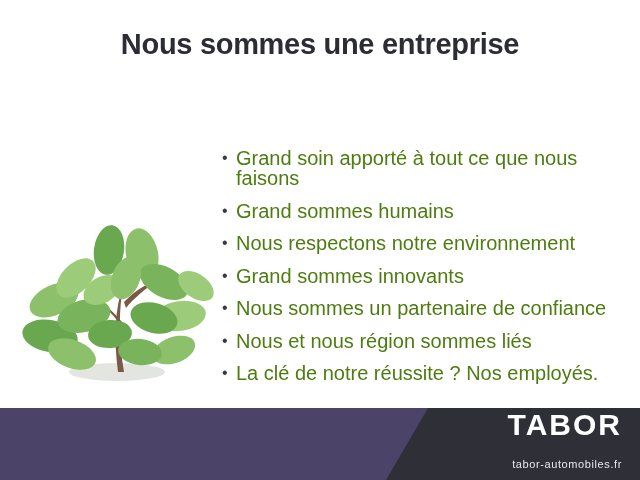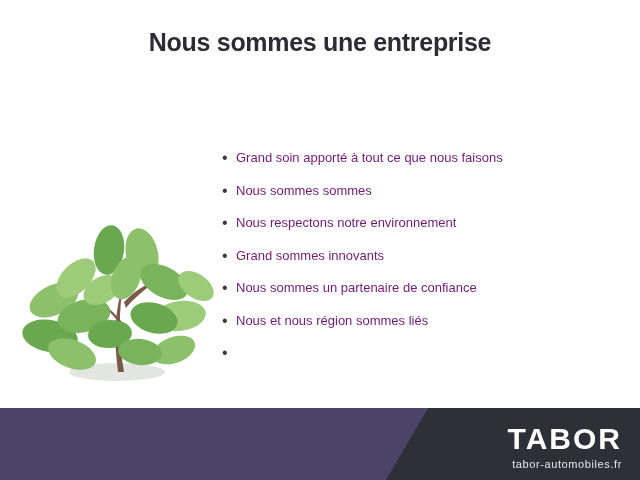--- a/index.html
+++ b/index.html
@@ -21,21 +21,21 @@
     overflow: hidden;
   }
 
   
   .heading {
     position: absolute;
     top: 26px;
     left: 0;
     width: 640px;
     text-align: center;
-    font-size: 25px;
+    font-size: 29px;
     font-weight: bold;
     line-height: 1.28;
     color: #2c2c35;
     letter-spacing: -0.3px;
   }
   .heading .line2 {
     display: block;
   }
   .heading .accent {
     color: #6aa84f;
@@ -68,23 +68,23 @@
   }
   .bullet-dot {
     width: 14px;
     flex: 0 0 14px;
     color: #3a3a44;
     font-size: 16px;
     line-height: 20px;
     text-align: left;
   }
   .bullet-text {
-    font-size: 13px;
+    font-size: 20px;
     line-height: 20px;
-    color: #701a75;
+    color: #4d7c0f;
   }
 
   
   .banner {
     position: absolute;
     left: 0;
     bottom: 0;
     width: 640px;
     height: 72px;
   }
@@ -118,21 +118,21 @@
     color: #ffffff;
     letter-spacing: 2px;
     line-height: 1.0;
     display: block;
   }
   .brand-sub {
     font-size: 11px;
     color: #e7e7ec;
     letter-spacing: 0.6px;
     display: block;
-    margin-top: 4px;
+    margin-top: 18px;
   }
 </style>
 </head>
 <body>
 
 <div class="slide">
 
   <div class="heading">
     <span>Nous sommes une entreprise</span>
   </div>
@@ -166,40 +166,41 @@
     </svg>
   </div>
 
   <div class="bullets">
     <div class="bullet-row">
       <span class="bullet-dot">•</span>
       <span class="bullet-text">Grand soin apporté à tout ce que nous faisons</span>
     </div>
     <div class="bullet-row">
       <span class="bullet-dot">•</span>
-      <span class="bullet-text">Nous sommes sommes</span>
+      <span class="bullet-text">Grand sommes humains</span>
     </div>
     <div class="bullet-row">
       <span class="bullet-dot">•</span>
       <span class="bullet-text">Nous respectons notre environnement</span>
     </div>
     <div class="bullet-row">
       <span class="bullet-dot">•</span>
       <span class="bullet-text">Grand sommes innovants</span>
     </div>
     <div class="bullet-row">
       <span class="bullet-dot">•</span>
       <span class="bullet-text">Nous sommes un partenaire de confiance</span>
     </div>
     <div class="bullet-row">
       <span class="bullet-dot">•</span>
       <span class="bullet-text">Nous et nous région sommes liés</span>
     </div>
     <div class="bullet-row">
       <span class="bullet-dot">•</span>
+      <span class="bullet-text">La clé de notre réussite ? Nos employés.</span>
     </div>
   </div>
 
   <div class="banner">
     <div class="banner-left"></div>
     <div class="banner-right"></div>
     <div class="brand">
       <span class="brand-name">TABOR</span>
       <span class="brand-sub">tabor-automobiles.fr</span>
     </div>

